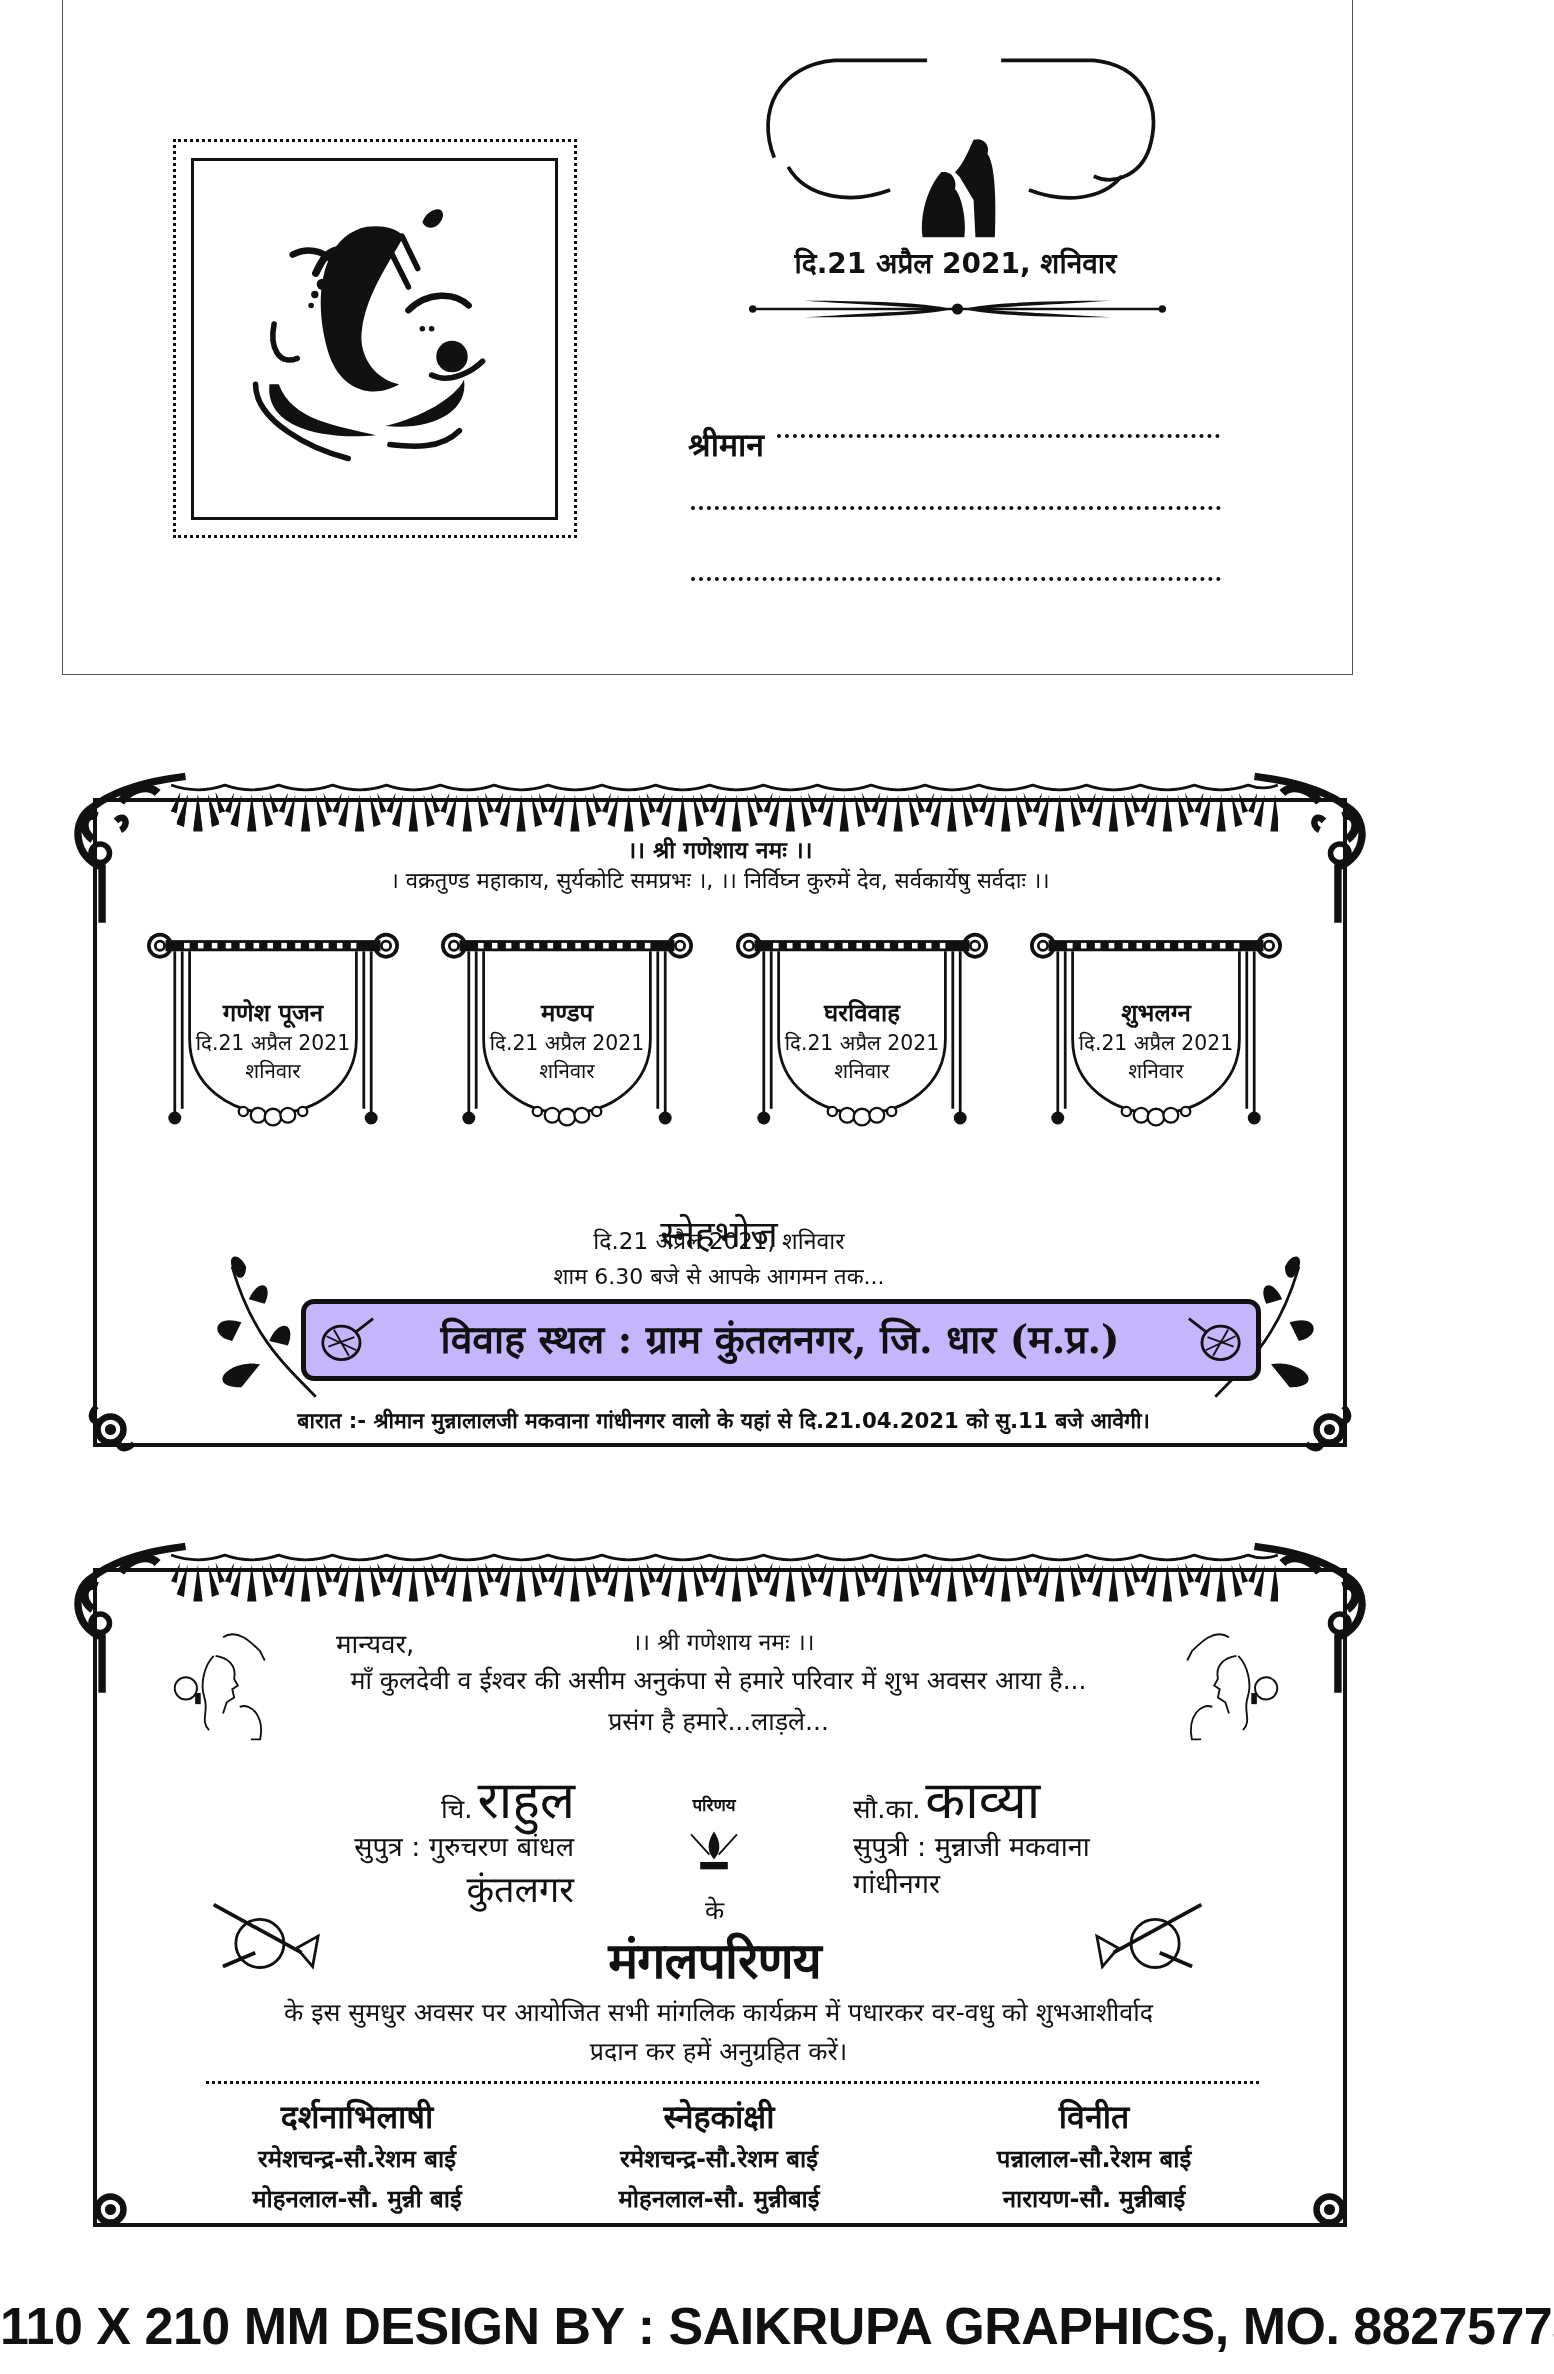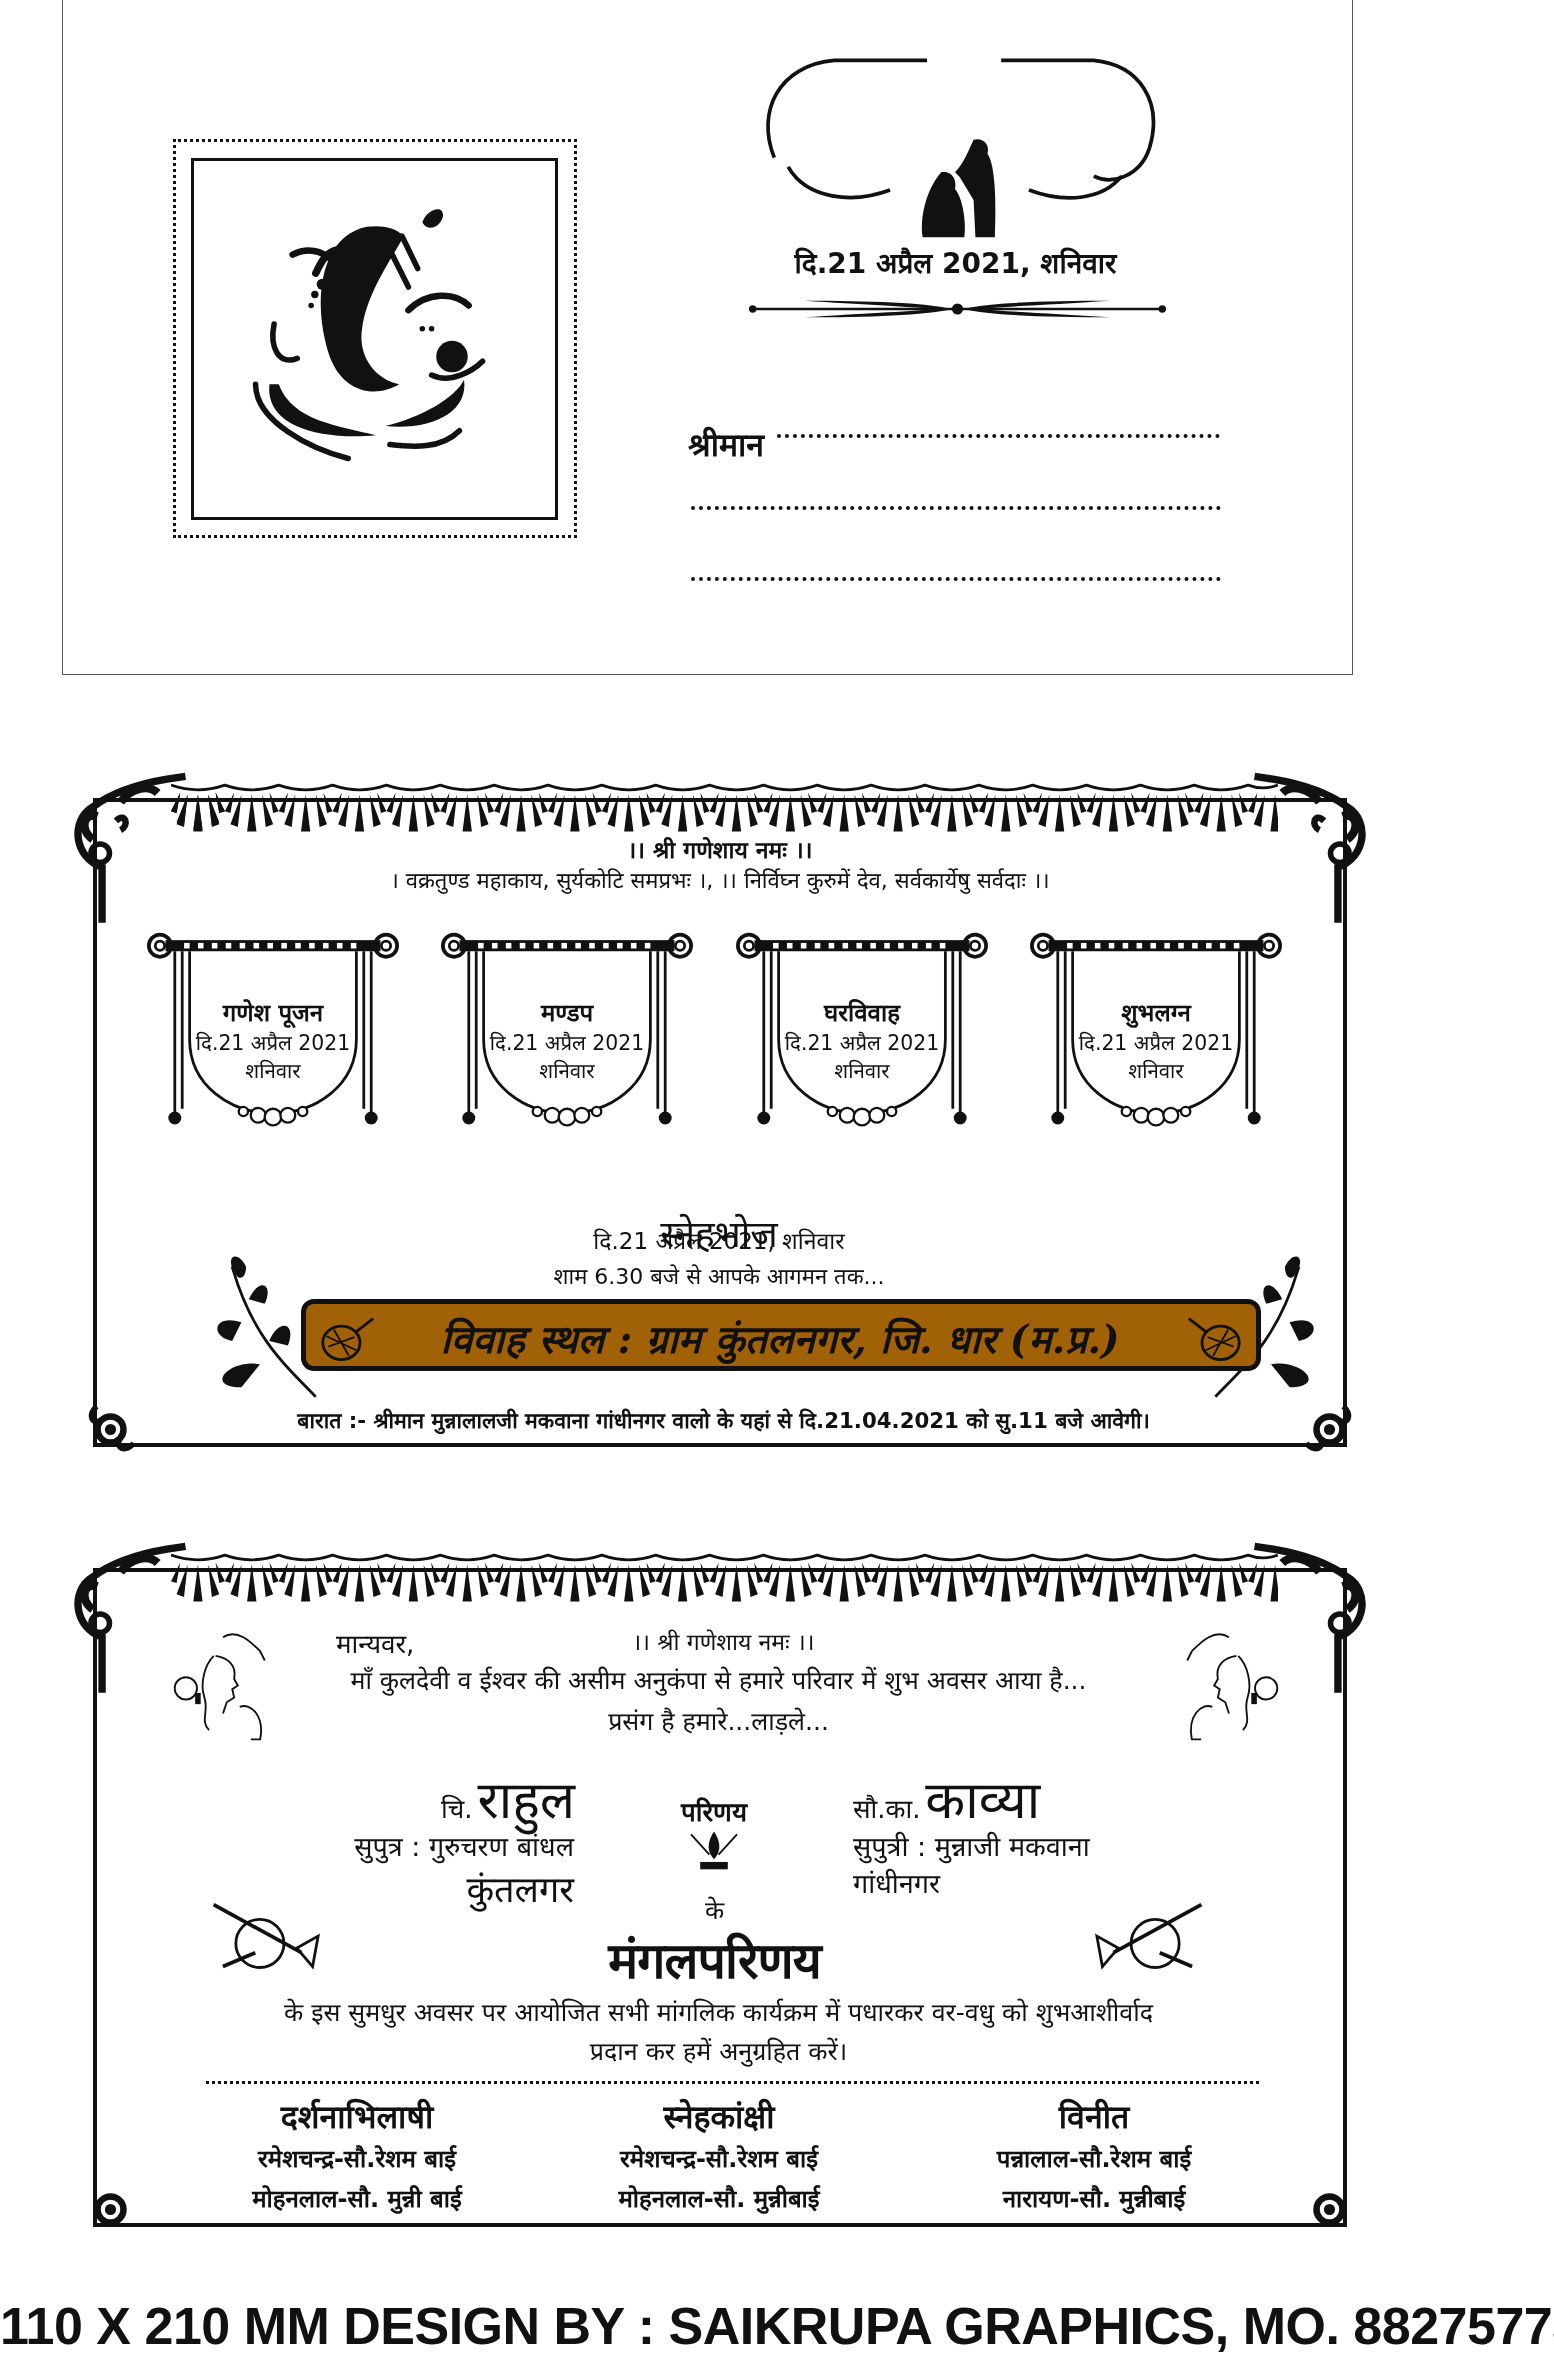--- a/index.html
+++ b/index.html
@@ -25,21 +25,21 @@
   #card2 { top:1568px; height:659px; }
   .canopy { position:absolute; left:74px; right:74px; top:-28px; height:65px; }
   .corner { position:absolute; width:139px; height:158px; }
 
   
   .mantra { font-size:23px; }
   .event-box { position:absolute; width:230px; height:204px; }
   .event-title { font-size:24px; font-weight:bold; }
   .event-line { font-size:20.4px; }
   #sneha-title { font-size:37px; font-weight:normal; font-family:"DejaVu Serif", serif;margin-top:38px; }
-  #venue-box { left:301px; top:1299px; width:960px; height:72px; border:5.6px solid #111; border-radius:13px; box-sizing:border-box; background:#a16207;font-style:italic; }
+  #venue-box { left:301px; top:1299px; width:960px; height:82px; border:5.6px solid #111; border-radius:13px; box-sizing:border-box; background:#c4b5fd; }
   #venue-text { font-size:39px; font-weight:bold; font-family:"DejaVu Serif", serif; line-height:70px; }
   #baraat { left:139px; top:1405px; width:1169px; font-size:21.3px; font-weight:bold; }
 
   
   .c2text { font-size:25px; }
   #name-groom, #name-bride { font-size:52px; font-family:Liberation Mono, monospace; }
   #mangal { font-size:50px; font-weight:bold; font-family:"DejaVu Serif", serif; letter-spacing:-0.9px; }
   .sig-title { font-size:32px; font-weight:bold; font-family:"DejaVu Serif", serif; }
   .sig-line { font-size:24px; font-weight:bold; }
 
@@ -689,21 +689,21 @@
 <div class="abs center c2text" style="left:139px;top:1662px;width:1159px;">माँ कुलदेवी व ईश्वर की असीम अनुकंपा से हमारे परिवार में शुभ अवसर आया है...</div>
 <div class="abs center c2text" style="left:139px;top:1703px;width:1159px;">प्रसंग है हमारे...लाड़ले...</div>
 
 <div class="abs" style="left:297px;top:1762px;width:278px;text-align:right;">
   <span class="c2text" style="font-size:26px;">चि.</span>
   <span id="name-groom">राहुल</span>
 </div>
 <div class="abs c2text" style="left:223px;top:1827px;width:351px;text-align:right;font-size:27px;">सुपुत्र : गुरुचरण बांधल</div>
 <div class="abs c2text" style="left:223px;top:1864px;width:351px;text-align:right;font-size:36px;">कुंतलगर</div>
 
-<div class="abs center bold" style="left:663px;top:1793px;width:102px;font-size:26px;font-family:'DejaVu Serif',serif;">परिणय</div>
+<div class="abs center bold" style="left:663px;top:1793px;width:102px;font-size:17px;font-family:'DejaVu Serif',serif;">परिणय</div>
 <svg class="abs" style="left:686px;top:1827px" width="56" height="46" viewBox="0 0 60 50">
   <path d="M30 5 C20 20 25 30 30 35 C35 30 40 20 30 5Z" fill="#111"></path>
   <path d="M5 8 L25 30 M55 8 L35 30" stroke="#111" stroke-width="2"></path>
   <rect x="15" y="38" width="30" height="8" fill="#111"></rect>
 </svg>
 
 <div class="abs" style="left:853px;top:1762px;width:371px;">
   <span class="c2text" style="font-size:26px;">सौ.का.</span>
   <span id="name-bride">काव्या</span>
 </div>

